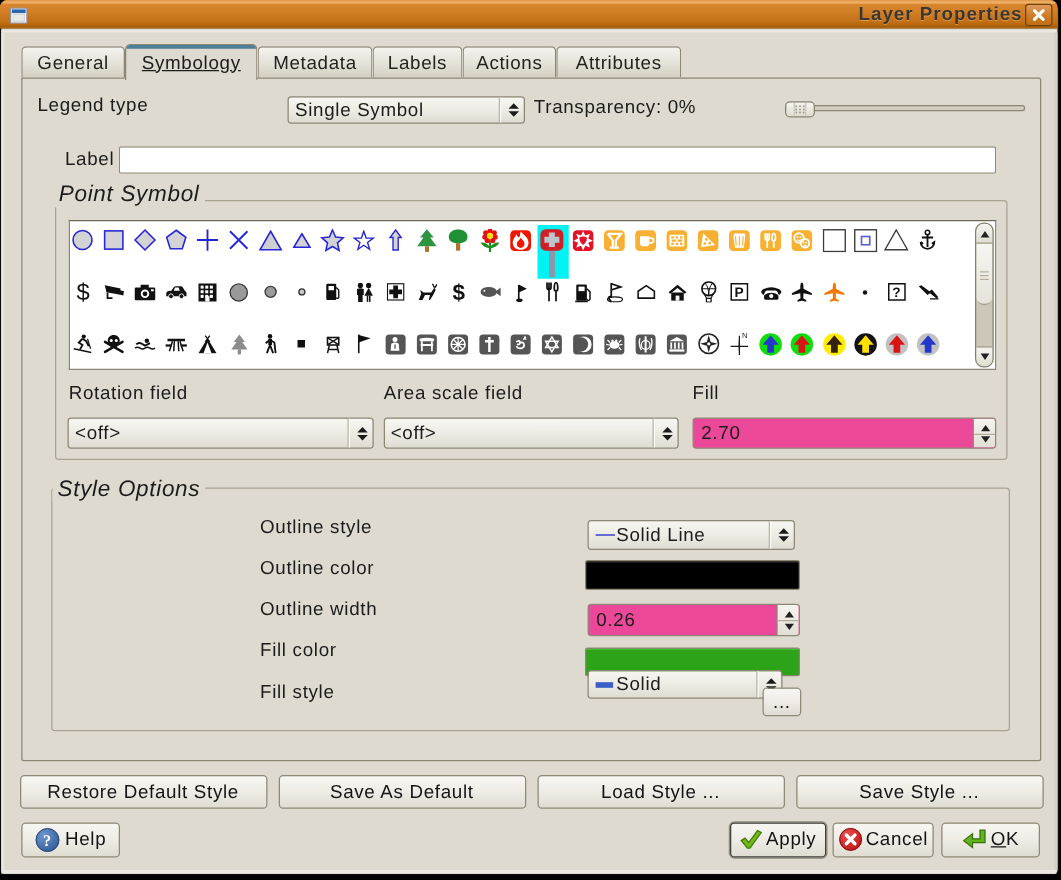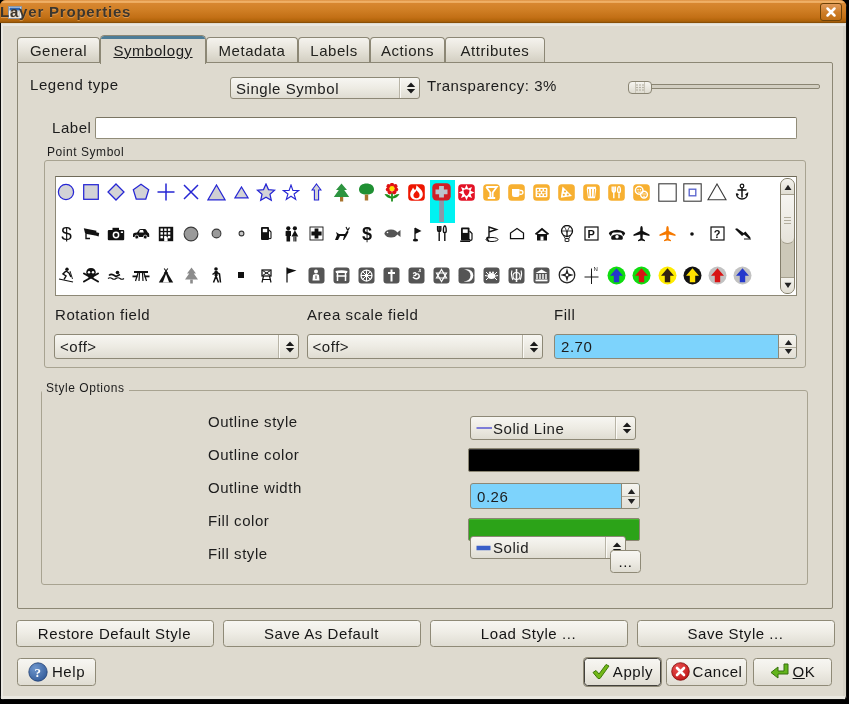--- a/index.html
+++ b/index.html
@@ -8,43 +8,43 @@
 #win{position:absolute;left:0;top:0;width:847px;height:700px;background:#dedacf;
  border:1px solid #0d0d0d;border-radius:7px 7px 4px 4px;}
 #tbar{position:absolute;left:0;top:0;width:846px;height:23px;border-radius:6px 6px 0 0;
  background:linear-gradient(180deg,#e49d52 0%,#d88731 14%,#d07f25 45%,#c26f15 80%,#b2650a 93%,#9d5a0c 100%);
  background-color:#cf7d24;border-bottom:1px solid #8a4f06;}
 #tbar .hl{position:absolute;left:2px;top:1px;right:2px;height:2px;border-radius:6px 6px 0 0;background:rgba(255,205,140,.5);}
 #tstrip{position:absolute;left:1px;top:24px;width:844px;height:2px;background:#e9e7e1;}
 .bevL{position:absolute;left:1px;top:26px;width:2px;height:670px;background:#eae8e1;}
 .bevR{position:absolute;left:843px;top:26px;width:2.5px;height:670px;background:#d6d2c7;}
 .bevB{position:absolute;left:1px;top:696px;width:844px;height:2.5px;background:#eae8e1;}
-#ttl{position:absolute;left:0;top:3px;width:818px;text-align:left;font-size:15px;font-weight:bold;letter-spacing:0.8px;
+#ttl{position:absolute;left:0;top:3px;width:818px;text-align:right;font-size:15px;font-weight:bold;letter-spacing:0.8px;
  color:#3c362e;text-shadow:0 1px 0 rgba(255,200,140,.45);}
 #closebtn{position:absolute;left:820px;top:3px;width:22px;height:18px;border-radius:3px;
  border:1px solid #6e4207;background:linear-gradient(#e19b5c,#cd7c26 55%,#c06f15);}
 .tab{position:absolute;top:36.5px;height:25.5px;border:1px solid #8c8775;border-bottom:none;
  border-radius:4px 4px 0 0;background:linear-gradient(#f5f3ee,#e4e1d7 55%,#d3cfc2);
  font-size:15px;text-align:center;line-height:25px;color:#23231f;}
 .tabA{position:absolute;top:34.5px;height:29px;border:1px solid #8c8775;border-bottom:none;
  border-radius:4.5px 4.5px 0 0;background:#dedacf;font-size:15px;text-align:center;line-height:30px;
  z-index:5;overflow:hidden;text-decoration:underline;}
 .tabA .strip{position:absolute;left:0;top:0;right:0;height:3px;background:#4e7d97;}
 #panel{position:absolute;left:17px;top:62px;width:815.5px;height:547px;border:1px solid #8c8775;
  border-radius:0 2px 2px 2px;background:#dedacf;}
 .lbl{position:absolute;font-size:15px;color:#1c1c1c;white-space:pre;}
 .combo{position:absolute;border:1px solid #8d8876;border-radius:3px;
  background:linear-gradient(#f7f6f2,#edebe3 50%,#dfdcd2);font-size:15px;}
 .combo .ctext{position:absolute;left:5px;top:0;bottom:0;display:flex;align-items:center;}
 .combo .carr{position:absolute;right:0;top:0;bottom:0;width:19px;border-left:1px solid #fbfaf6;box-shadow:-1px 0 0 #b8b4a6;}
 .combo .carr svg{position:absolute;left:4.5px;top:50%;margin-top:-6px;}
 .input{position:absolute;background:#fff;border:1px solid #918c79;border-top-color:#7a7563;border-radius:2px;}
 .group{position:absolute;border:1px solid #a8a391;border-radius:3px;}
-.glabel{position:absolute;font-size:12px;background:#dedacf;padding:0 4px;white-space:pre;}
-.spin{position:absolute;background:#7dd3fc;border:1px solid #8d8876;border-radius:3px;font-size:15px;}
+.glabel{position:absolute;font-size:18px;background:#dedacf;padding:0 4px;white-space:pre;font-style:italic;}
+.spin{position:absolute;background:#ec4899;border:1px solid #8d8876;border-radius:3px;font-size:15px;}
 .spin .num{position:absolute;left:6px;top:3px;}
 .spin .btns{position:absolute;right:0;top:0;bottom:0;width:18px;border-left:1px solid #8d8876;
  background:linear-gradient(#f5f4ef,#e2dfd5);border-radius:0 2px 2px 0;}
 .spin .btns .mid{position:absolute;left:0;right:0;top:50%;height:1px;background:#b1ac9c;}
 .btn{position:absolute;border:1px solid #8f8a77;border-radius:3.5px;
  background:linear-gradient(#f7f6f2,#efede6 45%,#dfdcd2);font-size:15px;color:#141414;
  display:flex;align-items:center;justify-content:center;}
 .sym{position:absolute;}
 </style></head><body>
 <div id="win"></div>
@@ -77,21 +77,21 @@
 <div class="lbl" style="left:30px;top:76px">Legend type</div>
 <div class="combo" style="left:230px;top:77px;width:190px;height:22px">
     <div class="ctext">Single Symbol</div>
     <div class="carr">
       <svg width="10" height="12" viewBox="0 0 10 12">
         <path d="M0.8 5 L5 0.6 L9.2 5 Z" fill="#1a1a1a"></path>
         <path d="M0.8 7 L5 11.4 L9.2 7 Z" fill="#1a1a1a"></path>
       </svg>
     </div>
   </div>
-<div class="lbl" style="left:427px;top:77px">Transparency: 3%</div>
+<div class="lbl" style="left:427px;top:77px">Transparency: 0%</div>
 <div class="abs" style="left:629px;top:84px;width:191px;height:5px;background:#d2cec1;border:1px solid #8a8573;border-radius:2px"></div>
 <div class="abs" style="left:628px;top:80.5px;width:24px;height:13.5px;border:1px solid #8a8573;border-radius:4px;background:linear-gradient(#f6f5f0,#dfdcd1)">
 <svg width="22" height="11" viewBox="0 0 22 11" style="position:absolute;left:0;top:0">
 <path d="M6.5 0 V11 M15.5 0 V11" stroke="#c9c5b8" stroke-width="1"></path>
 <g fill="#a49f90">
 <circle cx="8" cy="3" r="0.8"></circle>
         <circle cx="11" cy="3" r="0.8"></circle>
         <circle cx="14" cy="3" r="0.8"></circle>
 <circle cx="8" cy="5.5" r="0.8"></circle>
         <circle cx="11" cy="5.5" r="0.8"></circle>

